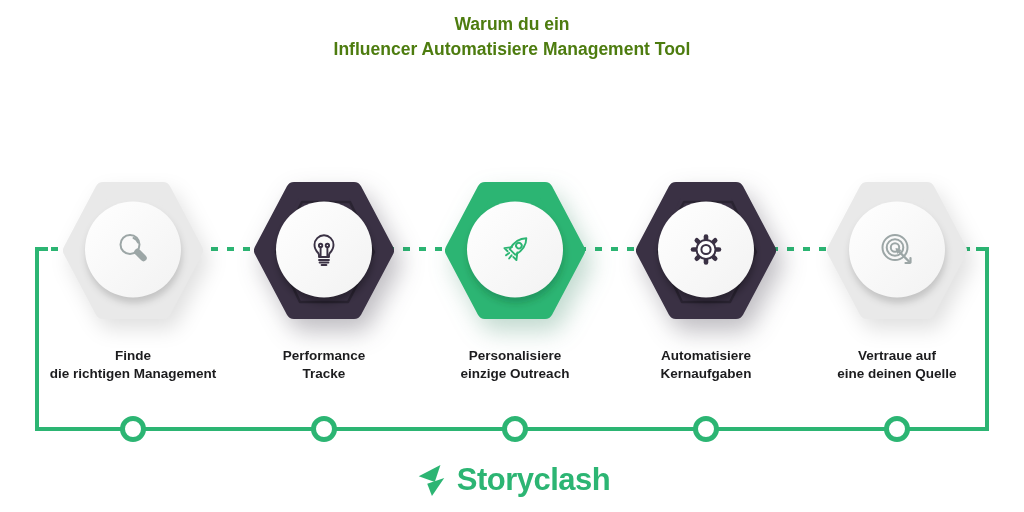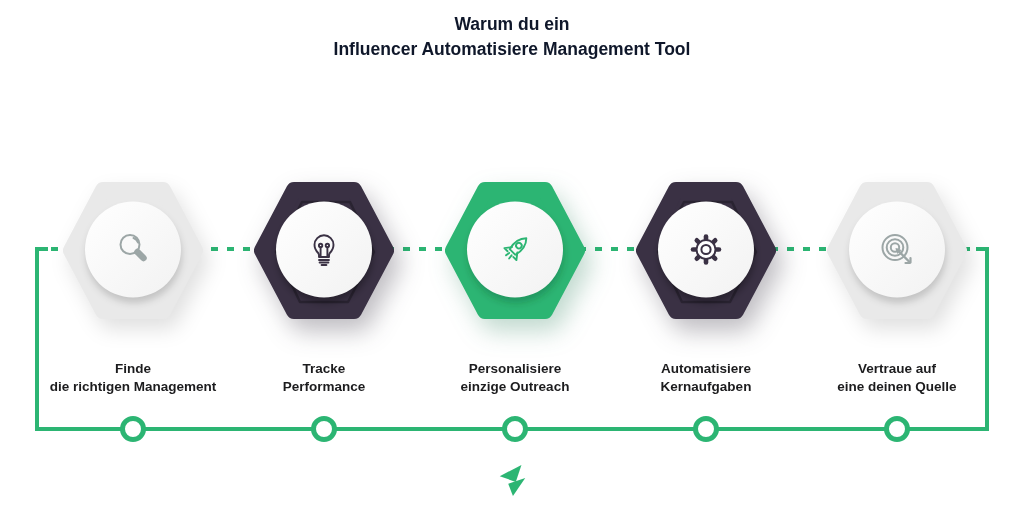--- a/index.html
+++ b/index.html
@@ -4,21 +4,21 @@
 <style>
   html,body{margin:0;padding:0;}
   body{
     width:1024px;height:512px;position:relative;overflow:hidden;
     background:#ffffff;
     font-family:"Liberation Sans","DejaVu Sans",sans-serif;
   }
   
   .title{
     position:absolute;top:12px;left:0;width:1024px;
-    text-align:center;color:#0f172a;font-weight:700;
+    text-align:center;color:#4d7c0f;font-weight:700;
     font-size:17.5px;line-height:25px;
   }
   
   .dash-line{
     position:absolute;left:35px;top:247px;width:954px;height:4px;z-index:0;
     background:repeating-linear-gradient(to right,#2CB573 0 7px,transparent 7px 16px);
   }
   .stub{position:absolute;top:247px;height:4px;background:#2CB573;z-index:0;}
   .v-line{position:absolute;top:247px;width:4px;height:184px;background:#2CB573;z-index:0;}
   .h-bottom{position:absolute;left:35px;top:427px;width:954px;height:4px;background:#2CB573;z-index:1;}
@@ -29,21 +29,21 @@
   
   .hex{position:absolute;top:182px;width:140px;height:137px;z-index:1;}
   .variant-gray  {color:#E9E9E9;}
   .variant-dark  {color:#3A3144;}
   .variant-green {color:#2CB573;}
   .variant-gray  svg{filter:drop-shadow(6px 10px 10px rgba(0,0,0,0.12));}
   .variant-dark  svg{filter:drop-shadow(7px 12px 12px rgba(40,32,50,0.30));}
   .variant-green svg{filter:drop-shadow(7px 12px 12px rgba(30,120,80,0.28));}
   .step-label{
     position:absolute;top:347px;width:200px;text-align:center;
-    font-size:13.5px;line-height:18px;font-weight:700;color:#1C1C1E;z-index:1;margin-top:13px;
+    font-size:13.5px;line-height:18px;font-weight:700;color:#1C1C1E;z-index:1;
   }
   
   .logo{
     position:absolute;top:458px;left:0;width:1024px;height:44px;
     display:flex;align-items:center;justify-content:center;gap:9px;z-index:1;
   }
   .logo-text{
     color:#2CB573;font-weight:700;font-size:31px;letter-spacing:-0.5px;
     font-family:"Liberation Sans","DejaVu Sans",sans-serif;
   }
@@ -165,34 +165,35 @@
       <path d="M28.5 33.5 l4.5 0 M33.5 28.5 l0 4.5" stroke-width="2.2"></path>
     </g>
   </svg>
 </div>
 
 <div class="step-label" style="left:33px;">
   <div>Finde</div>
   <div>die richtigen Management</div>
 </div>
 <div class="step-label" style="left:224px;">
+  <div>Performance</div>
   <div>Tracke</div>
-  <div>Performance</div>
 </div>
 <div class="step-label" style="left:415px;">
   <div>Personalisiere</div>
   <div>einzige Outreach</div>
 </div>
 <div class="step-label" style="left:606px;">
   <div>Automatisiere</div>
   <div>Kernaufgaben</div>
 </div>
 <div class="step-label" style="left:797px;text-align:center;">
   <div>Vertraue auf</div>
   <div>eine deinen Quelle</div>
 </div>
 
 <div class="logo">
   <svg width="34" height="36" viewBox="0 0 36 36">
     <polygon points="5,14 28,2 22,20" fill="#2CB573"></polygon>
     <polygon points="14,22 32,16 19,35" fill="#2CB573"></polygon>
   </svg>
+  <span class="logo-text">Storyclash</span>
 </div>
 
 </body></html>

